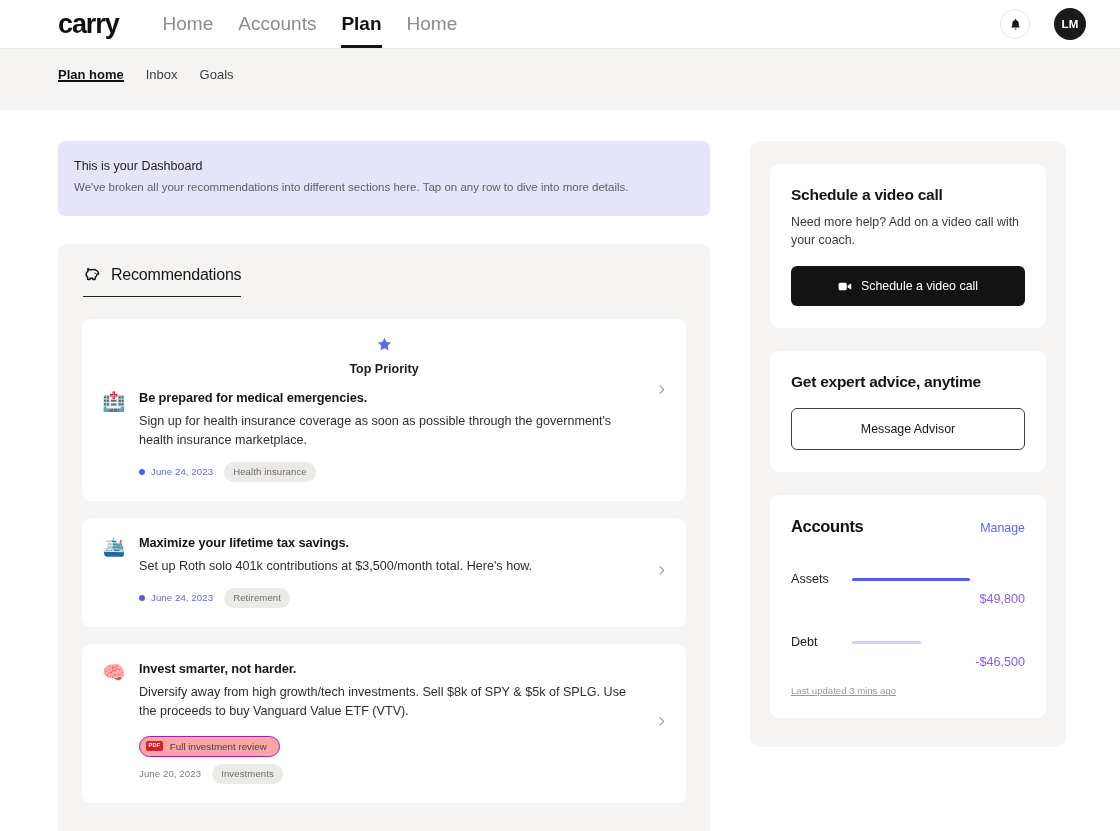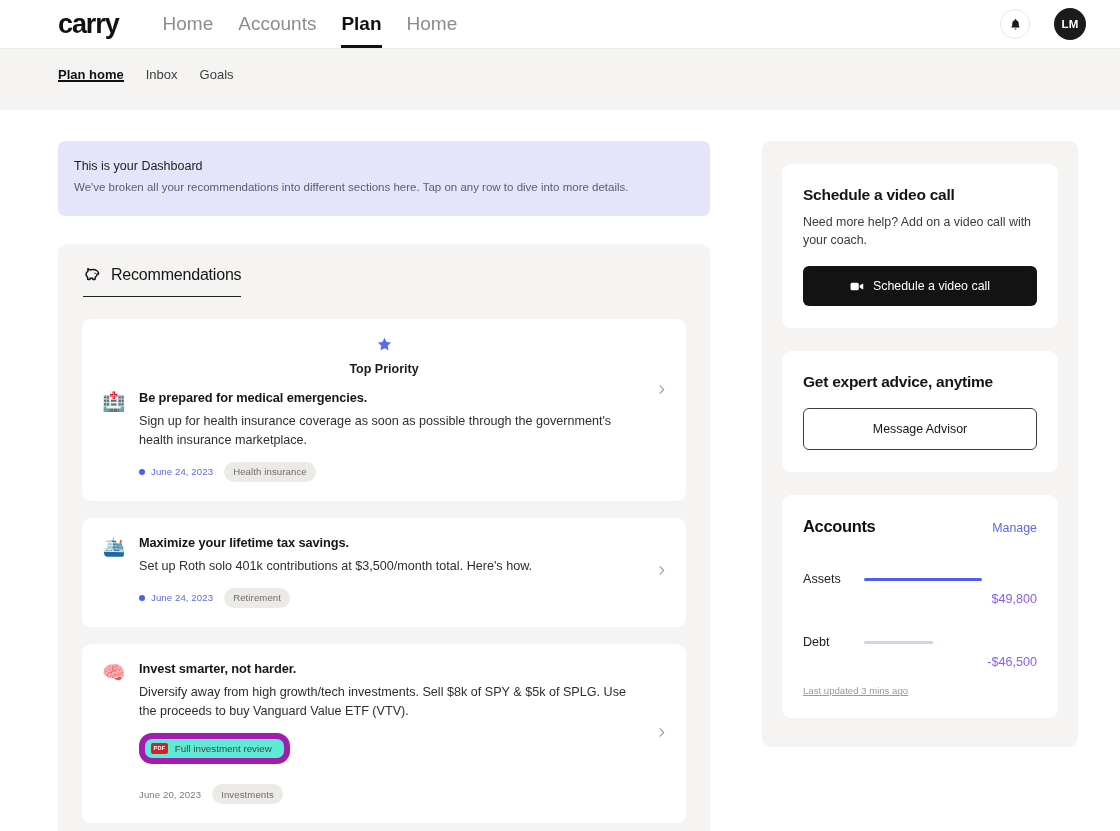--- a/index.html
+++ b/index.html
@@ -94,21 +94,21 @@
     left: 0; right: 0; bottom: 0;
     height: 2px;
     background: #111111;
   }
 
   
   .page {
     background: #ffffff;
     padding: 31px 58px 0 58px;
     display: flex;
-    gap: 52px;
+    gap: 40px;
     height: 721px;
   }
   .col-left { width: 652px; flex: none; }
   .col-right { width: 316px; flex: none; }
 
   
   .banner {
     background: #e4e4fb;
     border-radius: 7px;
     padding: 18px 16px 20px 16px;
@@ -216,27 +216,27 @@
     color: #6d6d6d;
     font-size: 9.6px;
     border-radius: 11px;
     padding: 4.5px 9px;
     letter-spacing: 0.1px;
   }
   .attach-chip {
     display: inline-flex;
     align-items: center;
     gap: 7px;
-    border: 6px solid #a21caf;
-    background: #5eead4;
+    border: 1px solid #a21caf;
+    background: #fca5a5;
     border-radius: 13px;
     padding: 4px 12px 4px 6px;
     font-size: 9.8px;
     color: #444444;
-    margin-bottom: 20px;
+    margin-bottom: 7px;
     cursor: pointer;
   }
   .pdf-badge {
     background: #d81f26;
     color: #ffffff;
     font-size: 5.6px;
     font-weight: 700;
     border-radius: 2px;
     padding: 2.5px 2.5px;
     letter-spacing: 0.2px;

